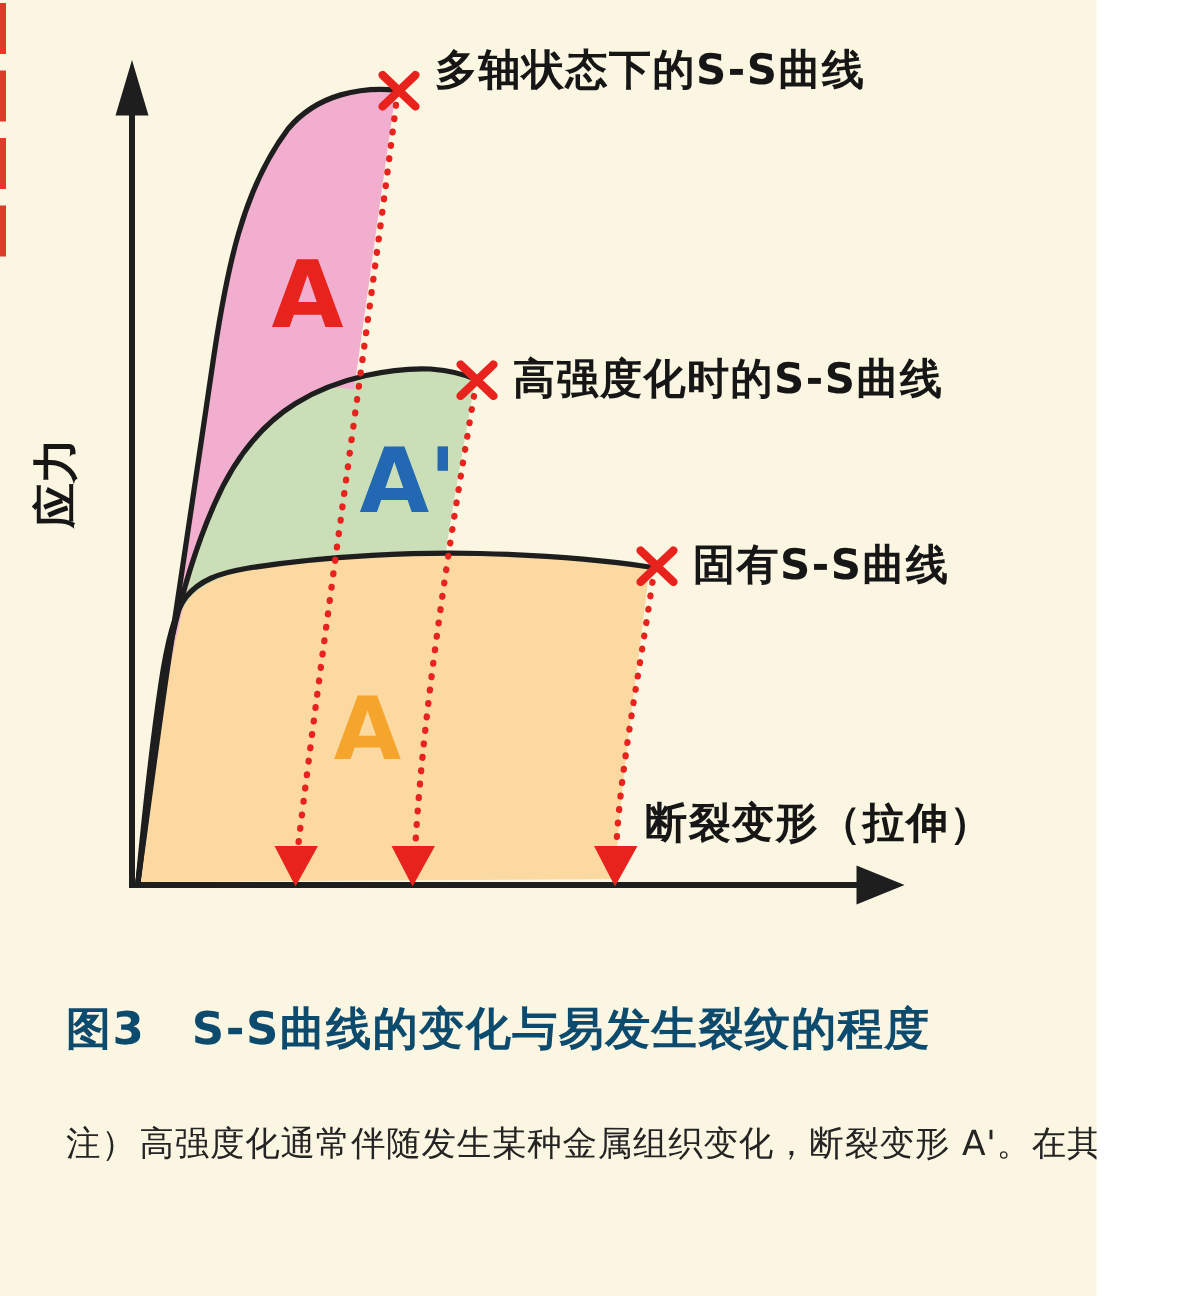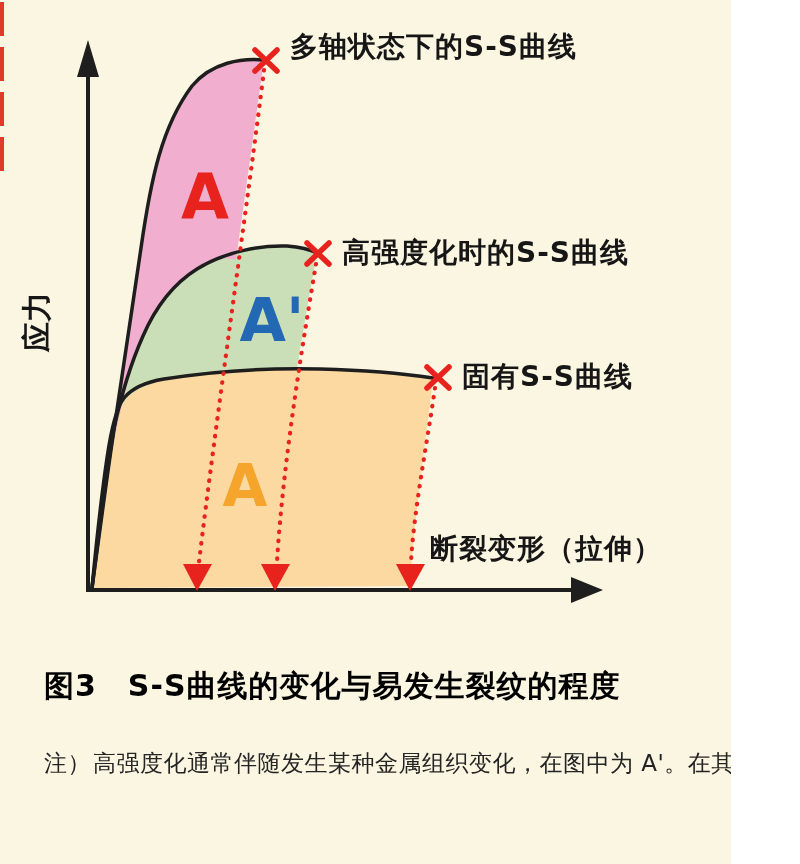--- a/index.html
+++ b/index.html
@@ -6,21 +6,21 @@
   .screen{
     position:relative;
     width:731px;height:864px;
     background:#FBF6E1;
     overflow:hidden;
     font-family:"DejaVu Sans","Liberation Sans",sans-serif;
   }
   .chart-svg{position:absolute;left:0;top:0;}
   .fig-title{
     position:absolute;left:44px;top:666px;width:720px;
-    font-size:30px;font-weight:800;color:#000000;letter-spacing:1px;
+    font-size:30px;font-weight:800;color:#0c4a6e;letter-spacing:1px;
   }
   .fig-note{
     position:absolute;left:44px;top:744px;width:730px;
     display:flex;align-items:flex-start;
     font-size:23px;color:#242424;line-height:38px;letter-spacing:0.5px;
   }
   .fig-note .prefix{flex:0 0 auto;margin-right:2px;}
   .fig-note .lines{flex:1 1 auto;}
   svg text{font-family:"DejaVu Sans","Liberation Sans",sans-serif;}
   .curve-label{font-size:28px;font-weight:700;fill:#161616;letter-spacing:1px;}
@@ -90,17 +90,17 @@
 
     <text x="47" y="322" text-anchor="middle" font-size="30" font-weight="600" fill="#161616" transform="rotate(-90 47 322)">应力</text>
     <text x="353" y="650" text-anchor="middle" font-size="30" font-weight="600" fill="#161616">变形</text>
   </svg>
 
   <div class="fig-title">图3　S-S曲线的变化与易发生裂纹的程度</div>
 
   <div class="fig-note">
     <span class="prefix">注）</span>
     <span class="lines">
-      <span>高强度化通常伴随发生某种金属组织变化，在图中为 A'。在其</span><br>
+      <span>高强度化通常伴随发生某种金属组织变化，断裂变形 A'。在其</span><br>
     </span>
   </div>
 
 </div>
 
 </body></html>

